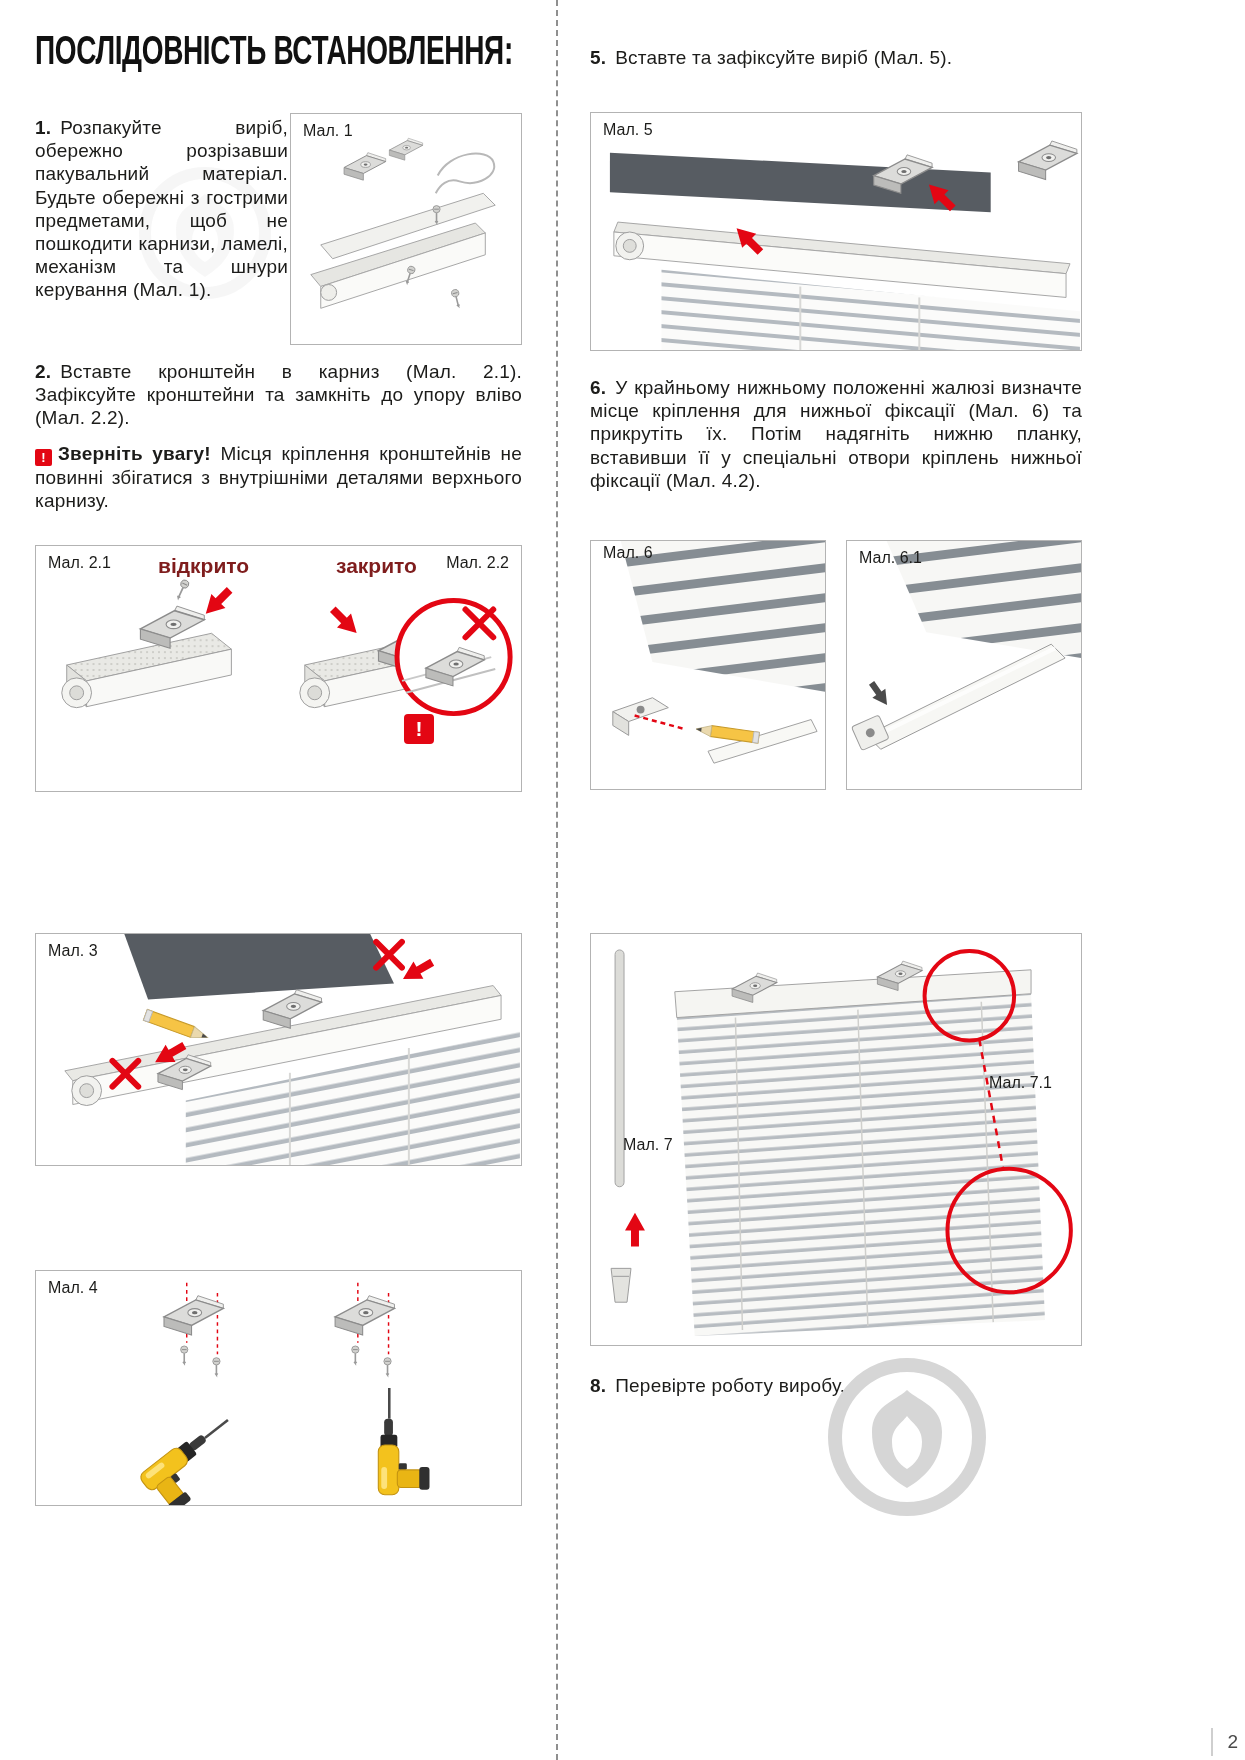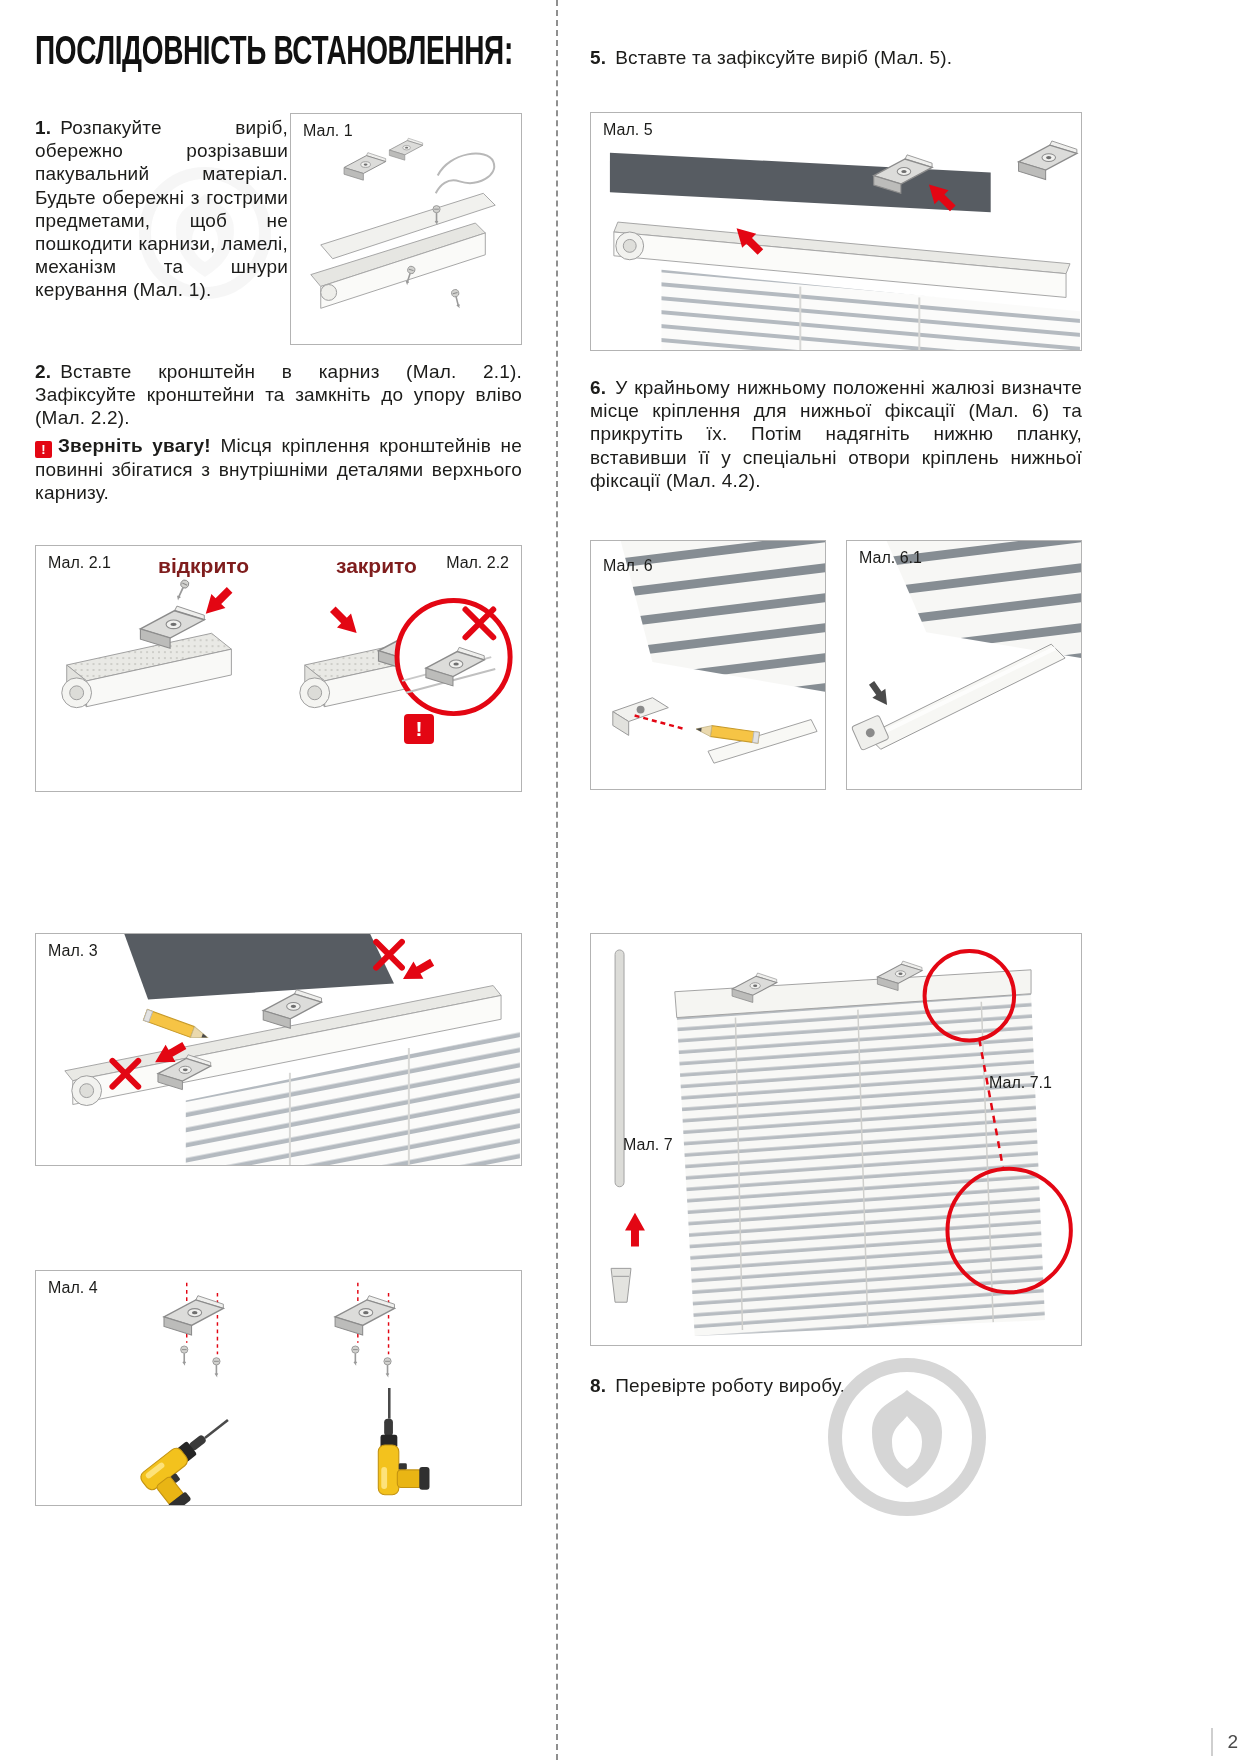--- a/index.html
+++ b/index.html
@@ -17,21 +17,21 @@
     font-size:40px; font-weight:700; letter-spacing:-0.5px;
     white-space:nowrap; transform:scaleX(0.70); transform-origin:left top;
     color:#111;
   }
   .divider {
     position:absolute; left:556px; top:0; height:1760px; width:0;
     border-left:2px dashed #8f8f8f;
   }
   .step { font-size:19px; line-height:1.22; text-align:justify; letter-spacing:0.2px; position:absolute; }
   .step .stepnum { font-weight:bold; margin-right:9px; }
-  .warnp { margin-top:4px; }
+  .warnp { margin-top:12px; }
   .warn-ic {
     display:inline-block; width:17px; height:17px; background:#e30613; color:#fff;
     font-weight:bold; font-size:13px; line-height:17px; text-align:center;
     border-radius:2px; vertical-align:-2px; margin-right:6px;
   }
   .fig { position:absolute; border:1px solid #b3b3b3; background:#fff; overflow:hidden; }
   .fig svg.illus { position:absolute; left:0; top:0; width:100%; height:100%; }
   .fig-label { position:absolute; font-size:16px; line-height:1.1; color:#1c1c1a; z-index:3; }
   .red-label { position:absolute; font-size:21px; font-weight:bold; color:#7f1d1d; z-index:3; }
   .badge {
@@ -325,21 +325,21 @@
       <g>
         <polygon points="22,172 62,158 78,168 38,182" fill="#f1f1ee" stroke="#9a9a9a"></polygon>
         <polygon points="22,172 38,182 38,196 22,186" fill="#e1e1dd" stroke="#9a9a9a"></polygon>
         <circle cx="50" cy="170" r="4" fill="#8a8a8a"></circle>
       </g>
       <line x1="44" y1="176" x2="96" y2="190" stroke="#e30613" stroke-width="2.5" stroke-dasharray="5,4"></line>
       <g transform="translate(168,206) rotate(188) scale(1.1)">
           <use href="#sym-pencil" width="60" height="14"></use>
         </g>
     </svg>
-    <span class="fig-label" style="left:12px;top:16px">Мал. 6</span>
+    <span class="fig-label" style="left:12px;top:3px">Мал. 6</span>
   </figure>
 
   <figure class="fig" style="left:846px;top:540px;width:236px;height:250px">
     <svg class="illus" viewBox="0 0 236 250">
       <defs>
         <pattern id="pat-slat61" width="40" height="30" patternUnits="userSpaceOnUse" patternTransform="rotate(-7)">
           <rect width="40" height="30" fill="#f7f7f5"></rect>
           <rect y="21" width="40" height="9" fill="#868d93"></rect>
         </pattern>
       </defs>

